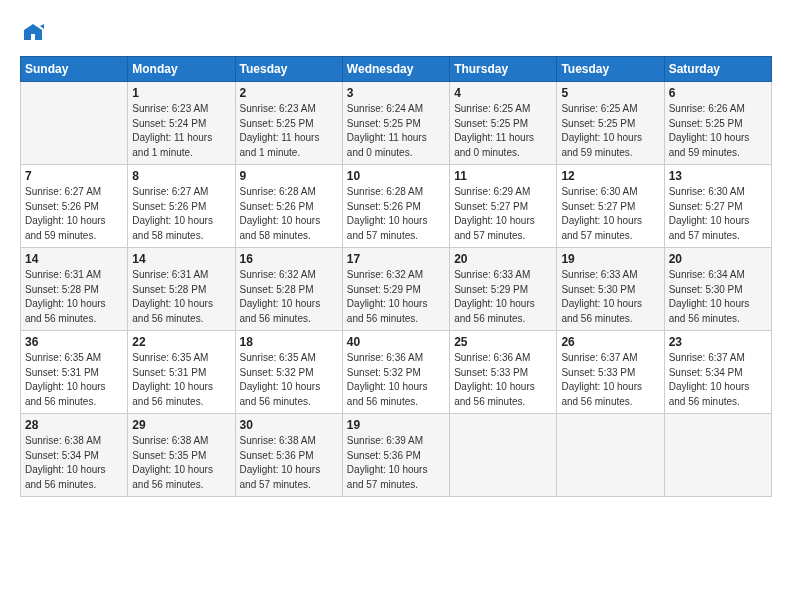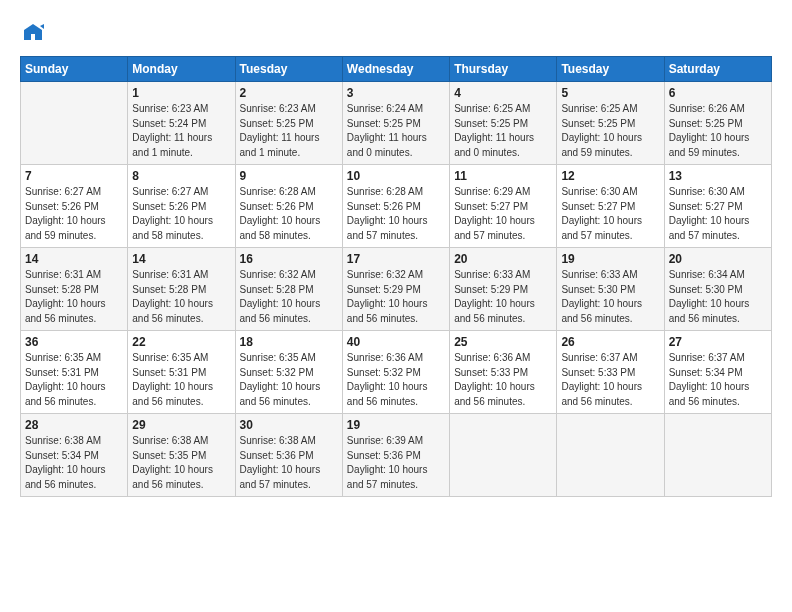--- a/index.html
+++ b/index.html
@@ -239,21 +239,21 @@
           </td>
           <td>
             <span class="day-num">25</span>
             <div class="day-info">Sunrise: 6:36 AM<br>Sunset: 5:33 PM<br>Daylight: 10 hours<br>and 56 minutes.</div>
           </td>
           <td>
             <span class="day-num">26</span>
             <div class="day-info">Sunrise: 6:37 AM<br>Sunset: 5:33 PM<br>Daylight: 10 hours<br>and 56 minutes.</div>
           </td>
           <td>
-            <span class="day-num">27</span>
+            <span class="day-num">23</span>
             <div class="day-info">Sunrise: 6:37 AM<br>Sunset: 5:34 PM<br>Daylight: 10 hours<br>and 56 minutes.</div>
           </td>
         </tr>
         <tr>
           <td>
             <span class="day-num">28</span>
             <div class="day-info">Sunrise: 6:38 AM<br>Sunset: 5:34 PM<br>Daylight: 10 hours<br>and 56 minutes.</div>
           </td>
           <td>
             <span class="day-num">29</span>

